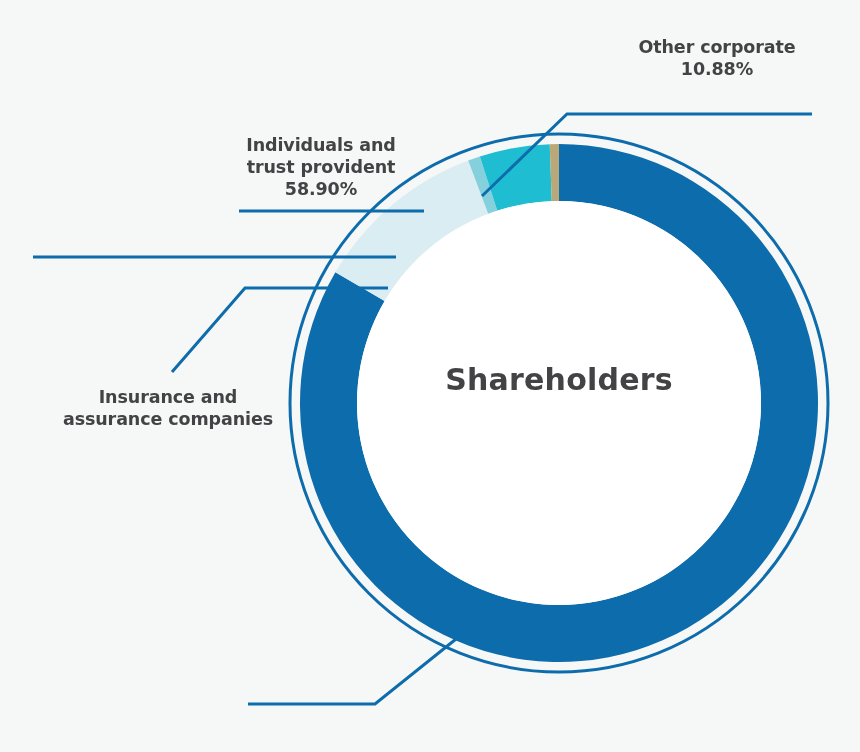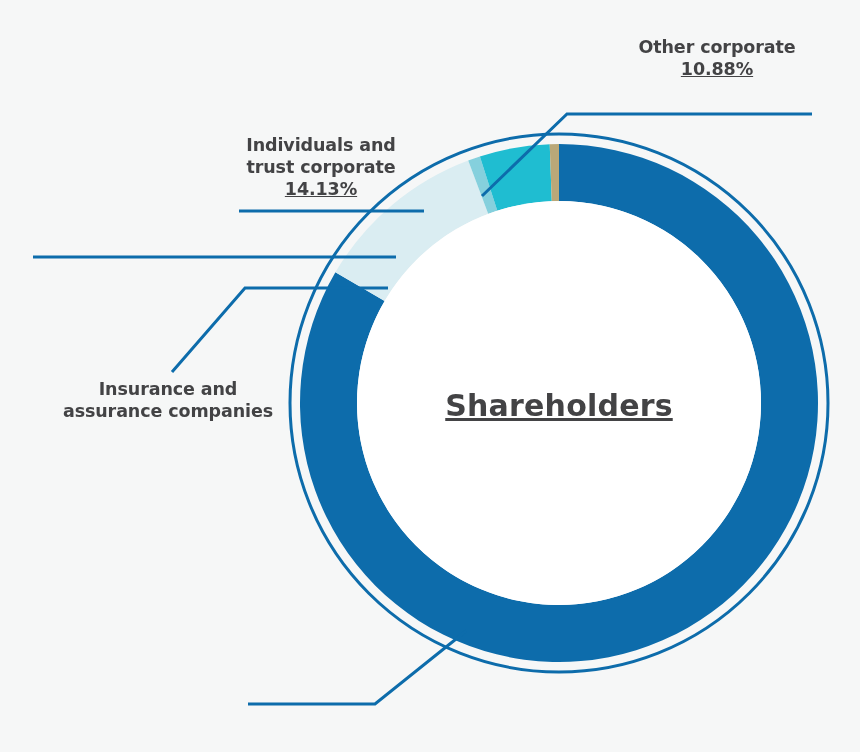--- a/index.html
+++ b/index.html
@@ -35,38 +35,37 @@
     line-height: 1.27;
     text-align: center;
     letter-spacing: -0.1px;
     white-space: nowrap;
   }
   .label-name {
     display: block;
   }
   .label-value {
     display: block;
-    text-decoration: underline;
   }
   .center-label {
     position: absolute;
     color: #434345;
     font-weight: bold;
     font-size: 30px;
     letter-spacing: 0.2px;
     white-space: nowrap;
     text-align: center;
   }
   
   #label-other        { left: 622px; top: 36px;  width: 190px; }
   #label-investment   { left: 226px; top: 134px; width: 190px; }
   #label-pension      { left: 18px;  top: 164px; width: 215px; }
-  #label-insurance    { left: 52px;  top: 378px; width: 232px; }
+  #label-insurance    { left: 52px;  top: 386px; width: 232px; }
   #label-individuals  { left: 220px; top: 642px; width: 200px; }
-  #center-text        { left: 434px; top: 388px; width: 250px; text-decoration: underline; }
+  #center-text        { left: 434px; top: 362px; width: 250px; }
 </style>
 </head>
 <body>
 
 <div id="chart-root">
 
   <svg class="chart-svg" viewBox="0 0 860 752">
 
     <circle cx="559" cy="403" r="269" fill="none" stroke="#0d6cab" stroke-width="3"></circle>
 
@@ -90,22 +89,22 @@
 
   </svg>
 
   <div class="label-block" id="label-other">
     <span class="label-name">Other corporate</span>
     <span class="label-value">10.88%</span>
   </div>
 
   <div class="label-block" id="label-investment">
     <span class="label-name">Individuals and</span>
-    <span class="label-name">trust corporate</span>
-    <span class="label-value">14.13%</span>
+    <span class="label-name">trust provident</span>
+    <span class="label-value">58.90%</span>
   </div>
 
 
   <div class="label-block" id="label-insurance">
     <span class="label-name">Insurance and</span>
     <span class="label-name">assurance companies</span>
   </div>
 
 
   <div class="center-label" id="center-text">Shareholders</div>

